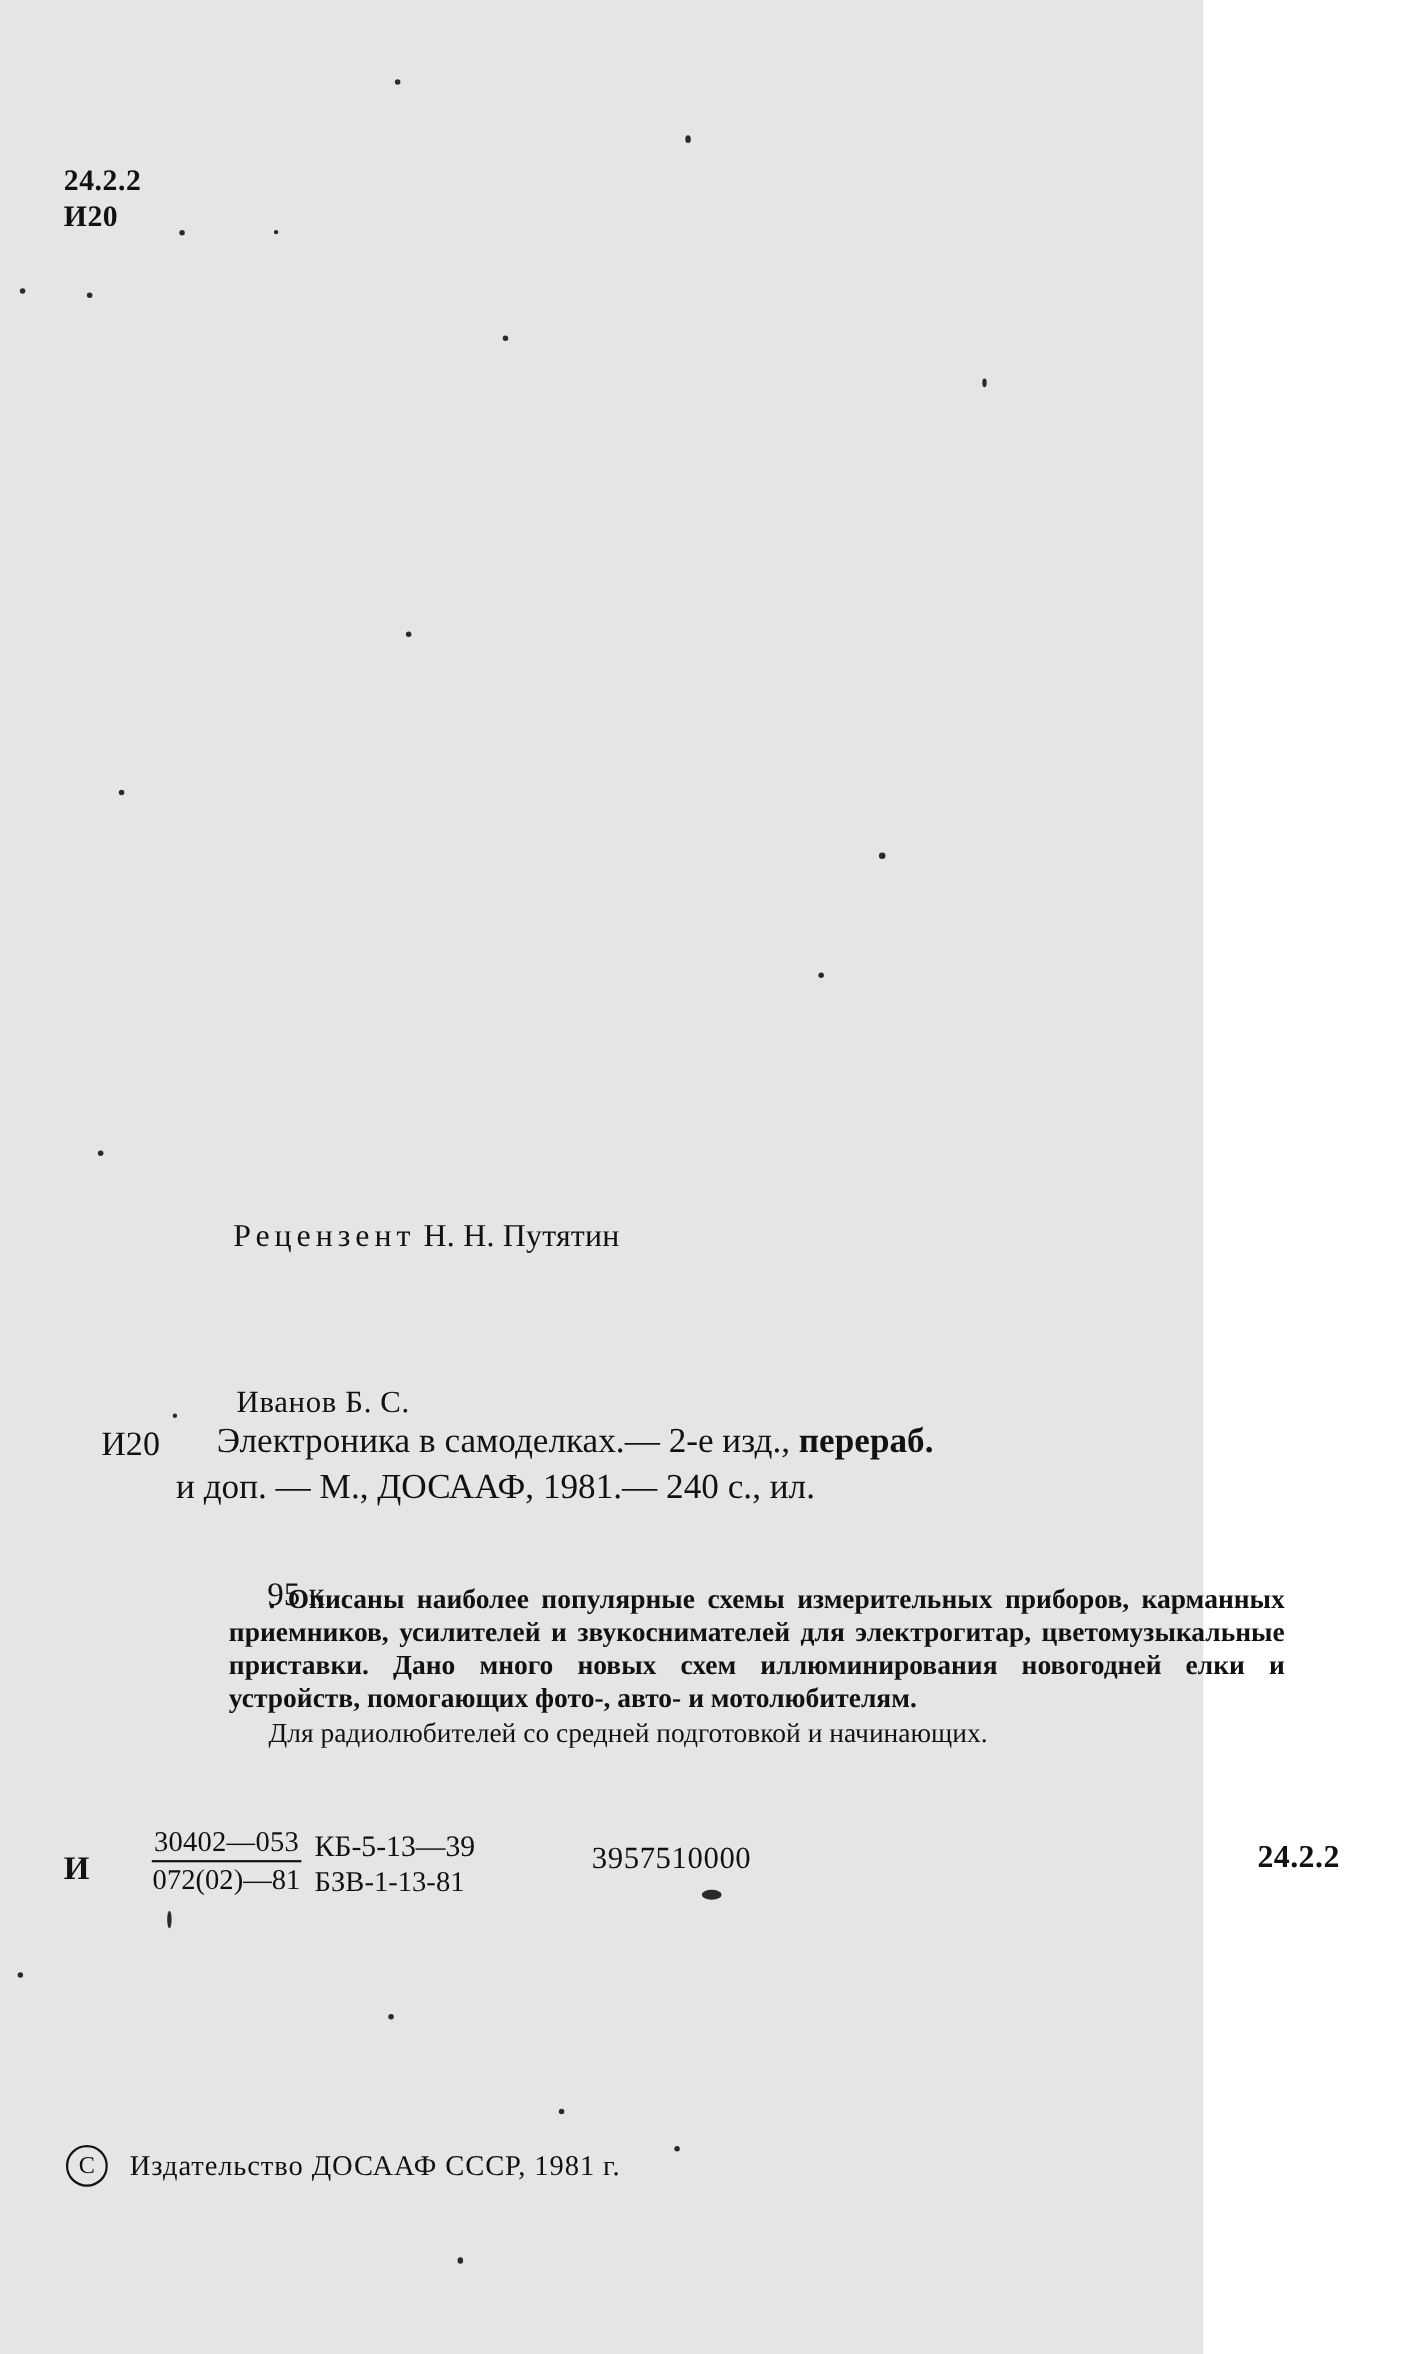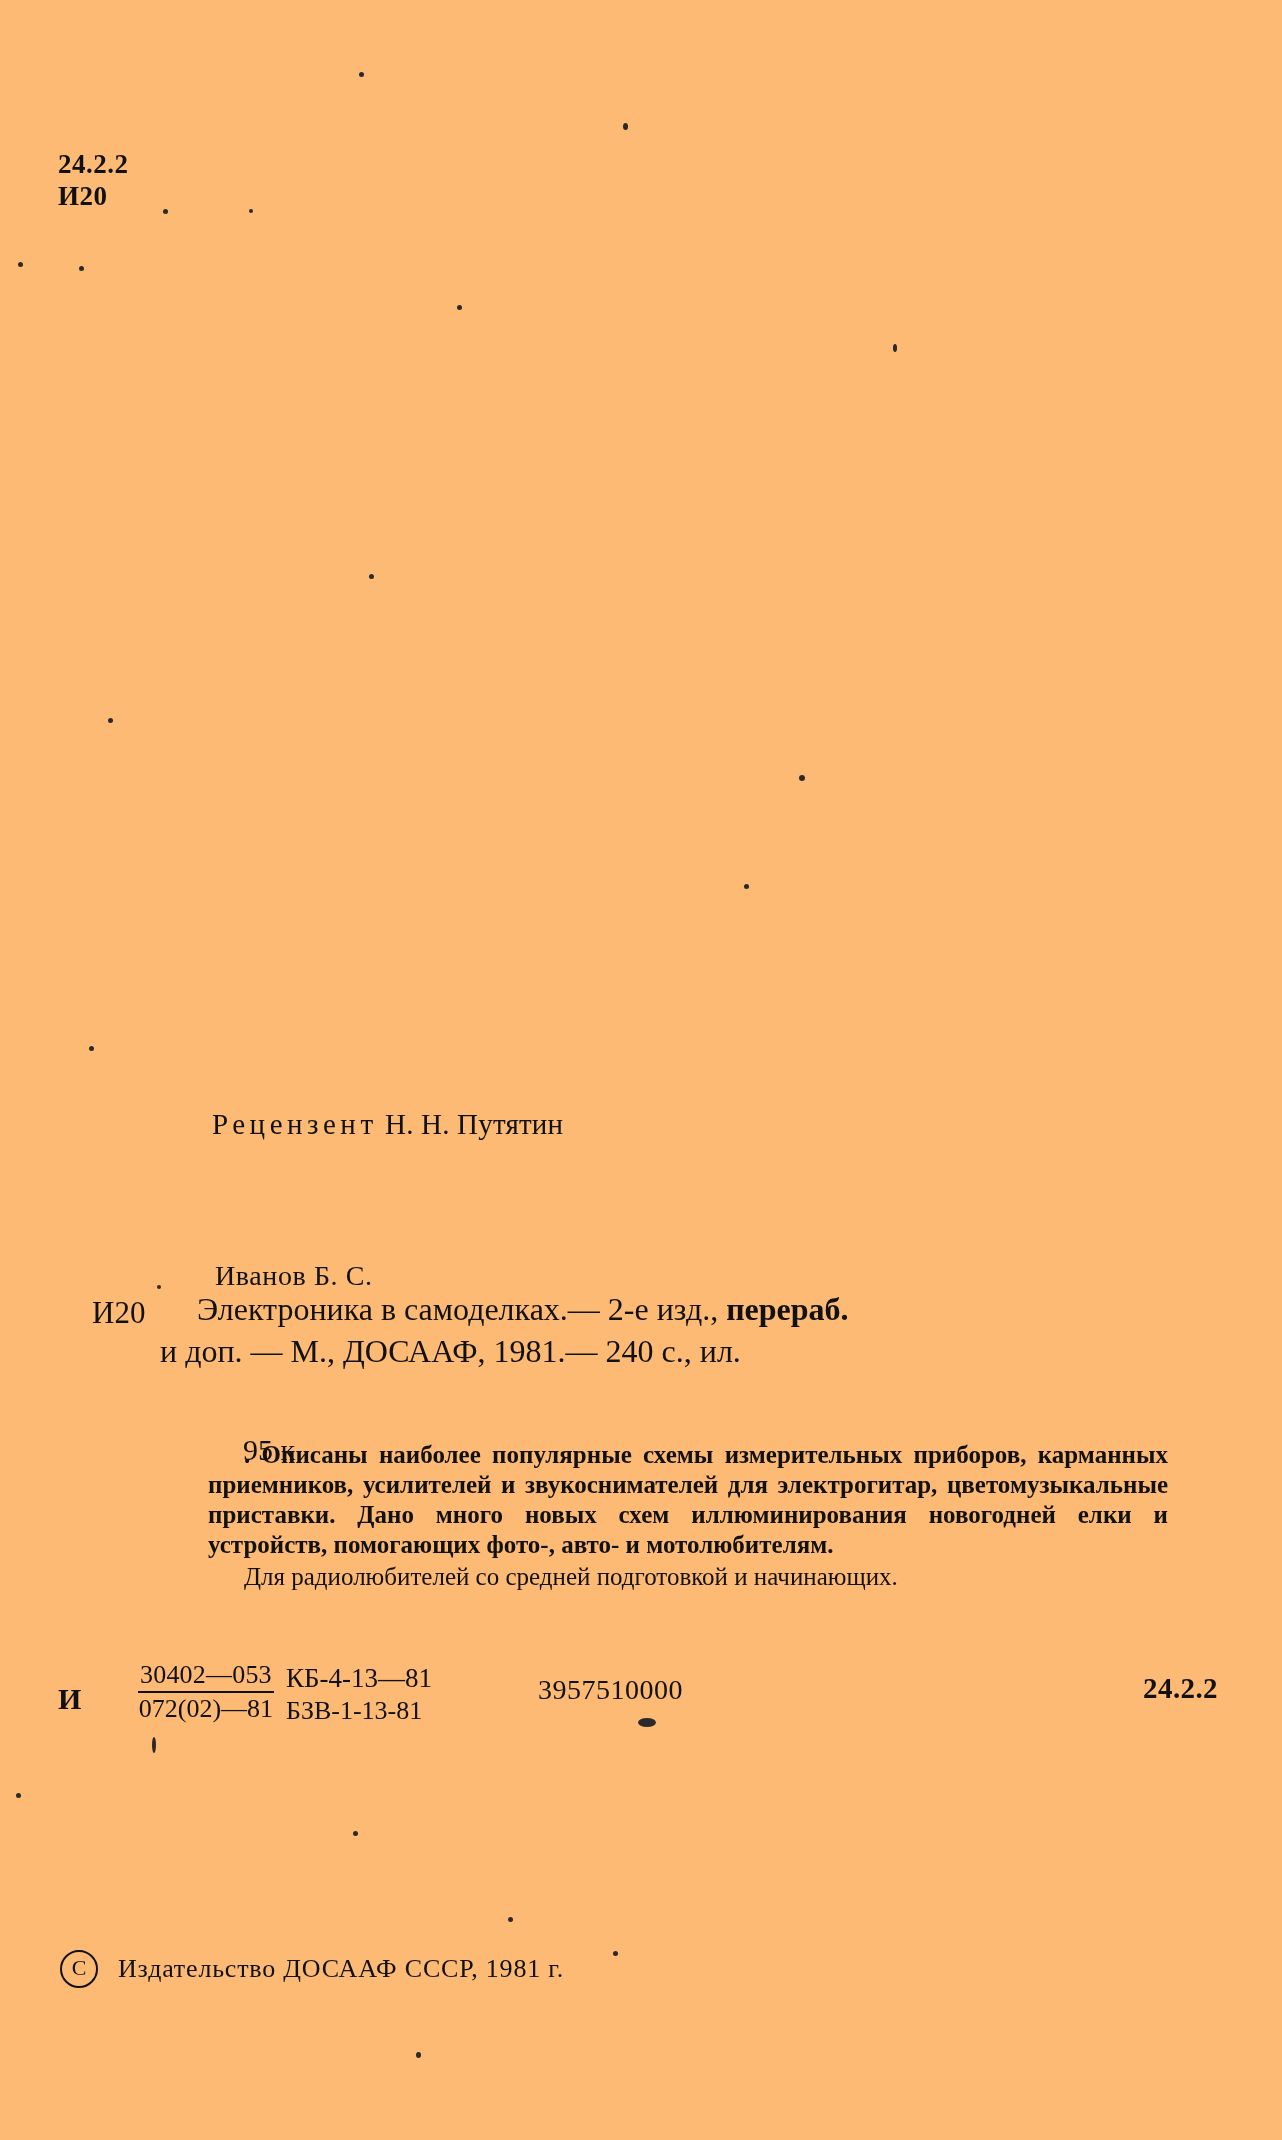--- a/index.html
+++ b/index.html
@@ -12,23 +12,23 @@
     height: 2140px;
     position: relative;
     font-family: "Liberation Serif", serif;
     color: #111111;
     overflow: hidden;
   }
 
   .page {
     position: absolute;
     top: 0; left: 0;
-    width: 1282px;
+    width: 1094px;
     height: 2140px;
-    background: #fdba74;
+    background: #e5e5e5;
   }
 
   
   .udk {
     position: absolute;
     left: 58px;
     top: 148px;
     font-family: "Liberation Serif", serif;
     font-weight: bold;
     font-size: 27px;
@@ -239,21 +239,21 @@
     <p class="first">. Описаны наиболее популярные схемы измерительных приборов, карманных приемников, усилителей и звукоснимателей для электрогитар, цветомузыкальные приставки. Дано много новых схем иллюминирования новогодней елки и устройств, помогающих фото-, авто- и мотолюбителям.</p>
     <p class="second">Для радиолюбителей со средней подготовкой и начинающих.</p>
   </div>
 
   <div class="codes">
     <span class="letter">И</span>
     <span class="frac">
       <span class="num">30402—053</span>
       <span class="den">072(02)—81</span>
     </span>
-    <span class="kb">КБ-4-13—81</span>
+    <span class="kb">КБ-5-13—39</span>
     <span class="bzv">БЗВ-1-13-81</span>
     <span class="isbnnum">3957510000</span>
     <span class="udk-right">24.2.2</span>
   </div>
 
   <div class="copyright">
     <span class="cmark">C</span>
     <span class="ctext">Издательство ДОСААФ СССР, 1981 г.</span>
   </div>
 

